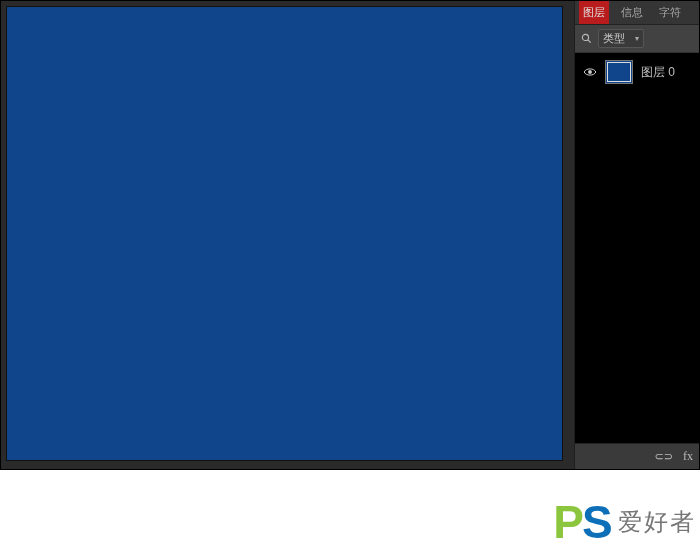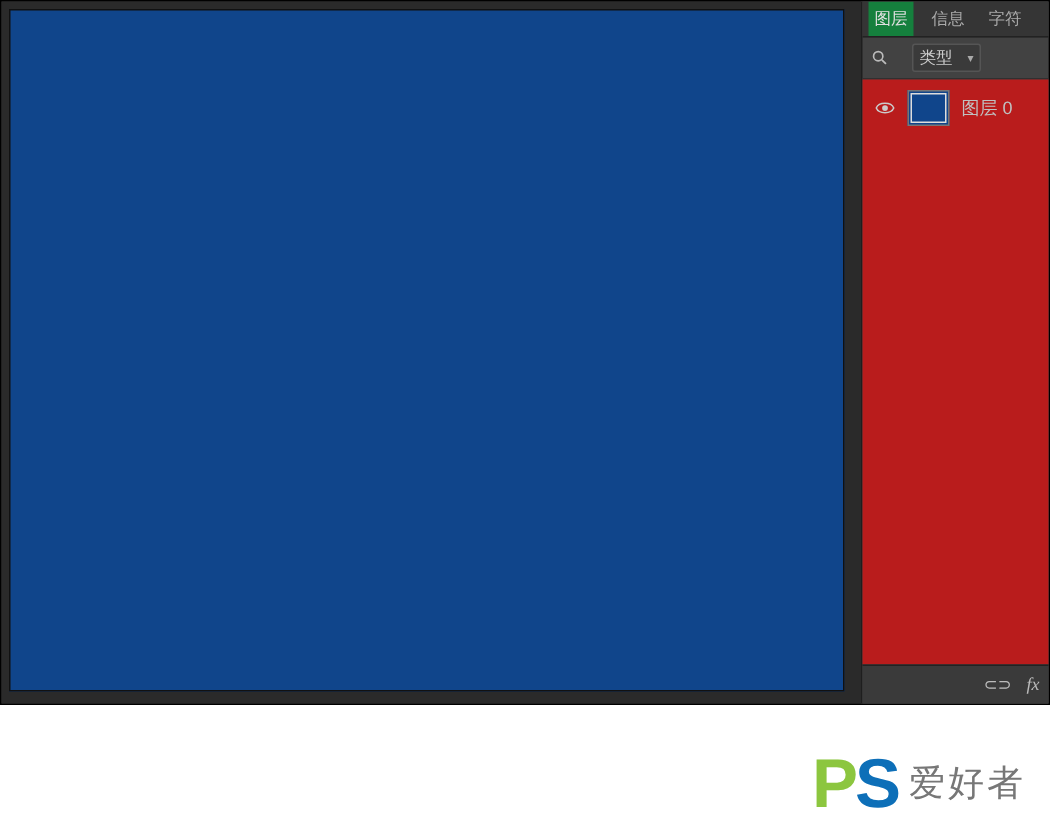--- a/index.html
+++ b/index.html
@@ -55,26 +55,26 @@
       font-size: 11px;
     }
     .tab {
       color: #aaa;
       padding: 4px 4px;
       cursor: pointer;
       white-space: nowrap;
     }
     .tab.active {
       color: #e0e0e0;
-      background: #15803d;
+      background: #b91c1c;
     }
     .row {
       display: flex;
       align-items: center;
-      gap: 16px;
+      gap: 6px;
       padding: 4px 6px;
       border-bottom: 1px solid #303030;
       overflow: hidden;
     }
     .search-icon {
       font-size: 10px;
       color: #bbb;
     }
     .filter-select {
       background: #3a3a3a;
@@ -98,21 +98,21 @@
     }
     .lock-icons {
       display: flex;
       gap: 7px;
       color: #c8c8c8;
       align-items: center;
     }
     .lock-icons span svg, .lock-icons span { display:inline-block; }
     .layer-list {
       flex: 1;
-      background: #b91c1c;
+      background: #000000;
       padding: 4px 0;
     }
     .layer-item {
       display: flex;
       align-items: center;
       gap: 8px;
       padding: 3px 8px;
       cursor: pointer;
     }
     .eye {
@@ -134,27 +134,26 @@
       border-top: 1px solid #222;
       display: flex;
       align-items: center;
       justify-content: flex-end;
       padding: 0 6px;
       gap: 10px;
       color: #bbb;
       font-size: 11px;
     }
     .panel-footer .fx {
-      font-style: italic;
       font-family: Georgia, serif;
       font-size: 12px;
     }
     .watermark {
       position: absolute;
-      right: 16px;
+      right: 4px;
       bottom: 12px;
       text-align: right;
     }
     .wm-logo {
       font-family: "Arial Black", sans-serif;
       font-weight: 900;
       font-size: 46px;
       line-height: 0.85;
       letter-spacing: -2px;
     }

